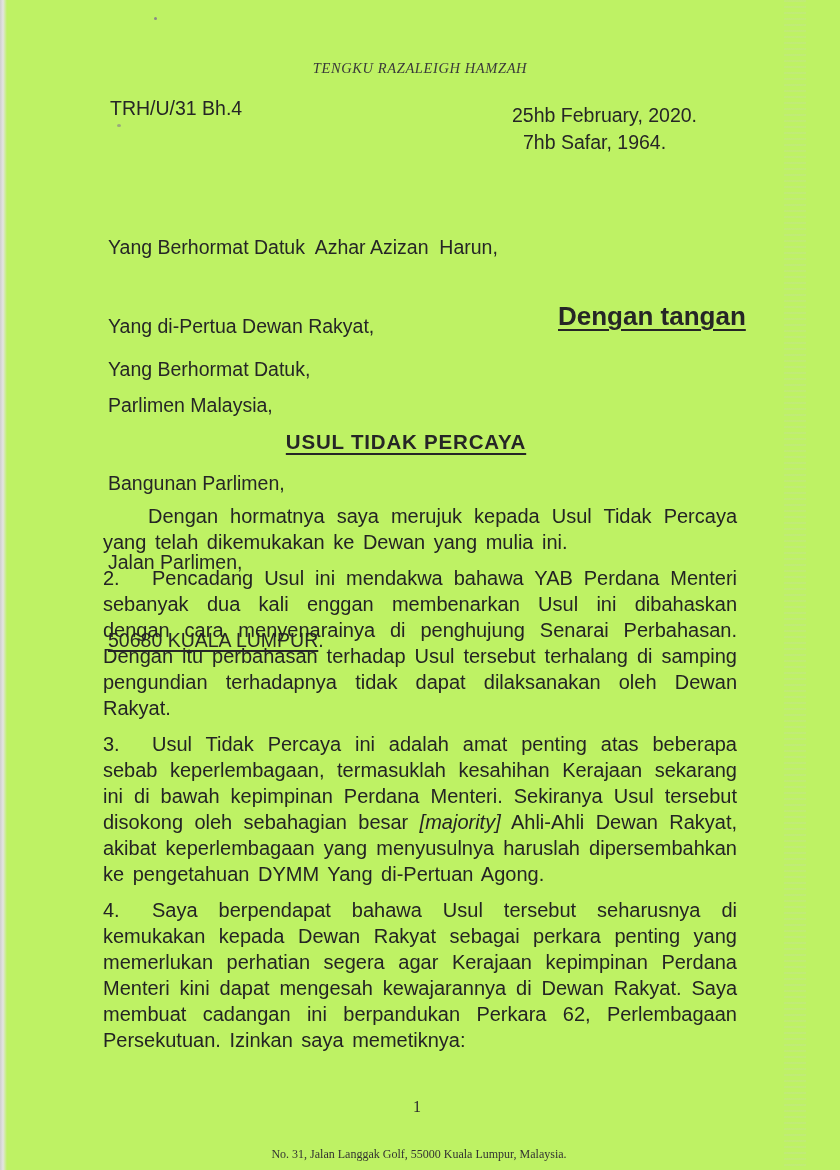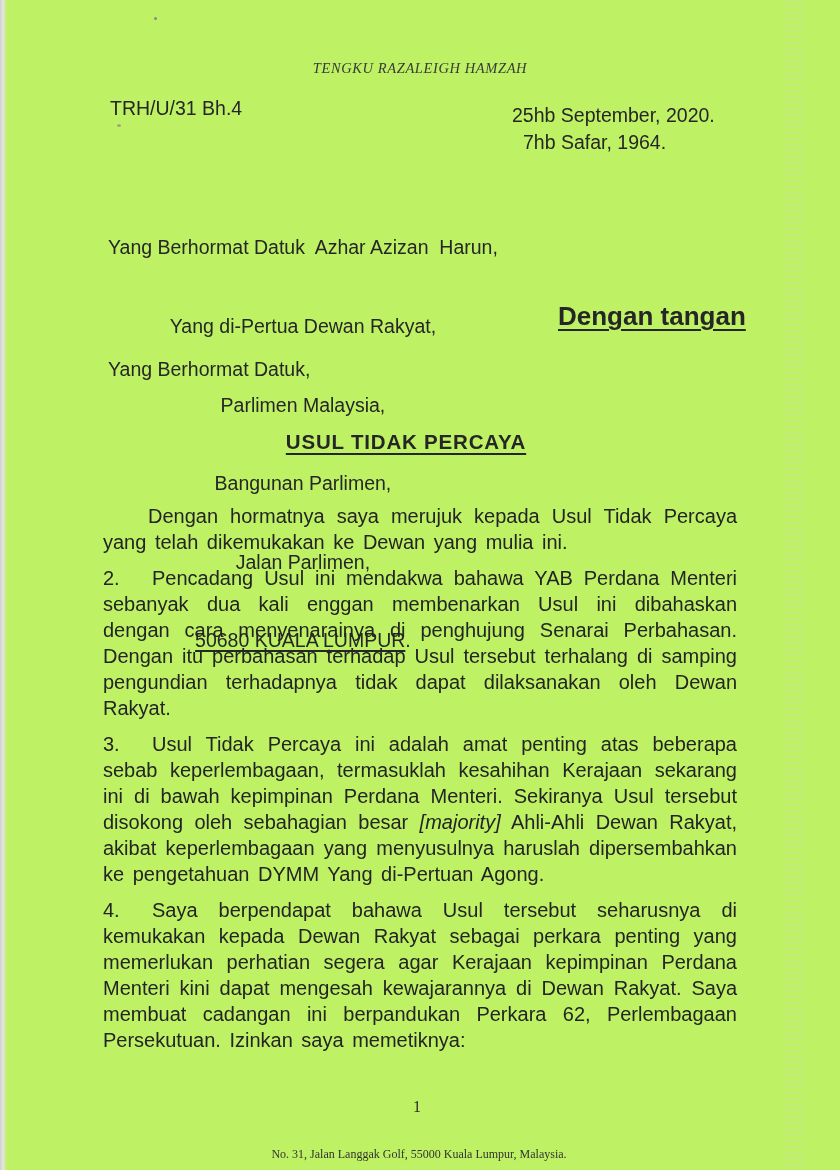--- a/index.html
+++ b/index.html
@@ -53,21 +53,20 @@
     position: absolute; top: 102px; left: 512px;
     font-size: 19.5px; line-height: 27px;
   }
   .dateblock .line2 { padding-left: 11px; }
 
   
   .recipient {
     position: absolute; top: 182px; left: 108px;
     font-size: 19.5px; line-height: 26.2px;
     white-space: pre-wrap;
-    text-align: center;
   }
   .u-line {
     text-decoration: underline;
     text-underline-offset: 3px;
     text-decoration-thickness: 1.5px;
   }
   .delivery {
     position: absolute; top: 301px; left: 558px;
     font-size: 26px; font-weight: bold;
     text-decoration: underline;
@@ -128,21 +127,21 @@
   <div class="edge-left"></div>
   <div class="edge-right-band"></div>
   <div class="speck speck1"></div>
   <div class="speck speck2"></div>
 
   <div class="letterhead">TENGKU RAZALEIGH HAMZAH</div>
 
   <div class="ref">TRH/U/31 Bh.4</div>
 
   <div class="dateblock">
-    <div>25hb September, 2020.</div>
+    <div>25hb February, 2020.</div>
     <div class="line2">7hb Safar, 1964.</div>
   </div>
 
   <div class="recipient">
     <div>Yang Berhormat Datuk  Azhar Azizan  Harun,</div>
     <div>Yang di-Pertua Dewan Rakyat,</div>
     <div>Parlimen Malaysia,</div>
     <div>Bangunan Parlimen,</div>
     <div>Jalan Parlimen,</div>
     <div><span class="u-line">50680 KUALA LUMPUR</span><span>.</span></div>

